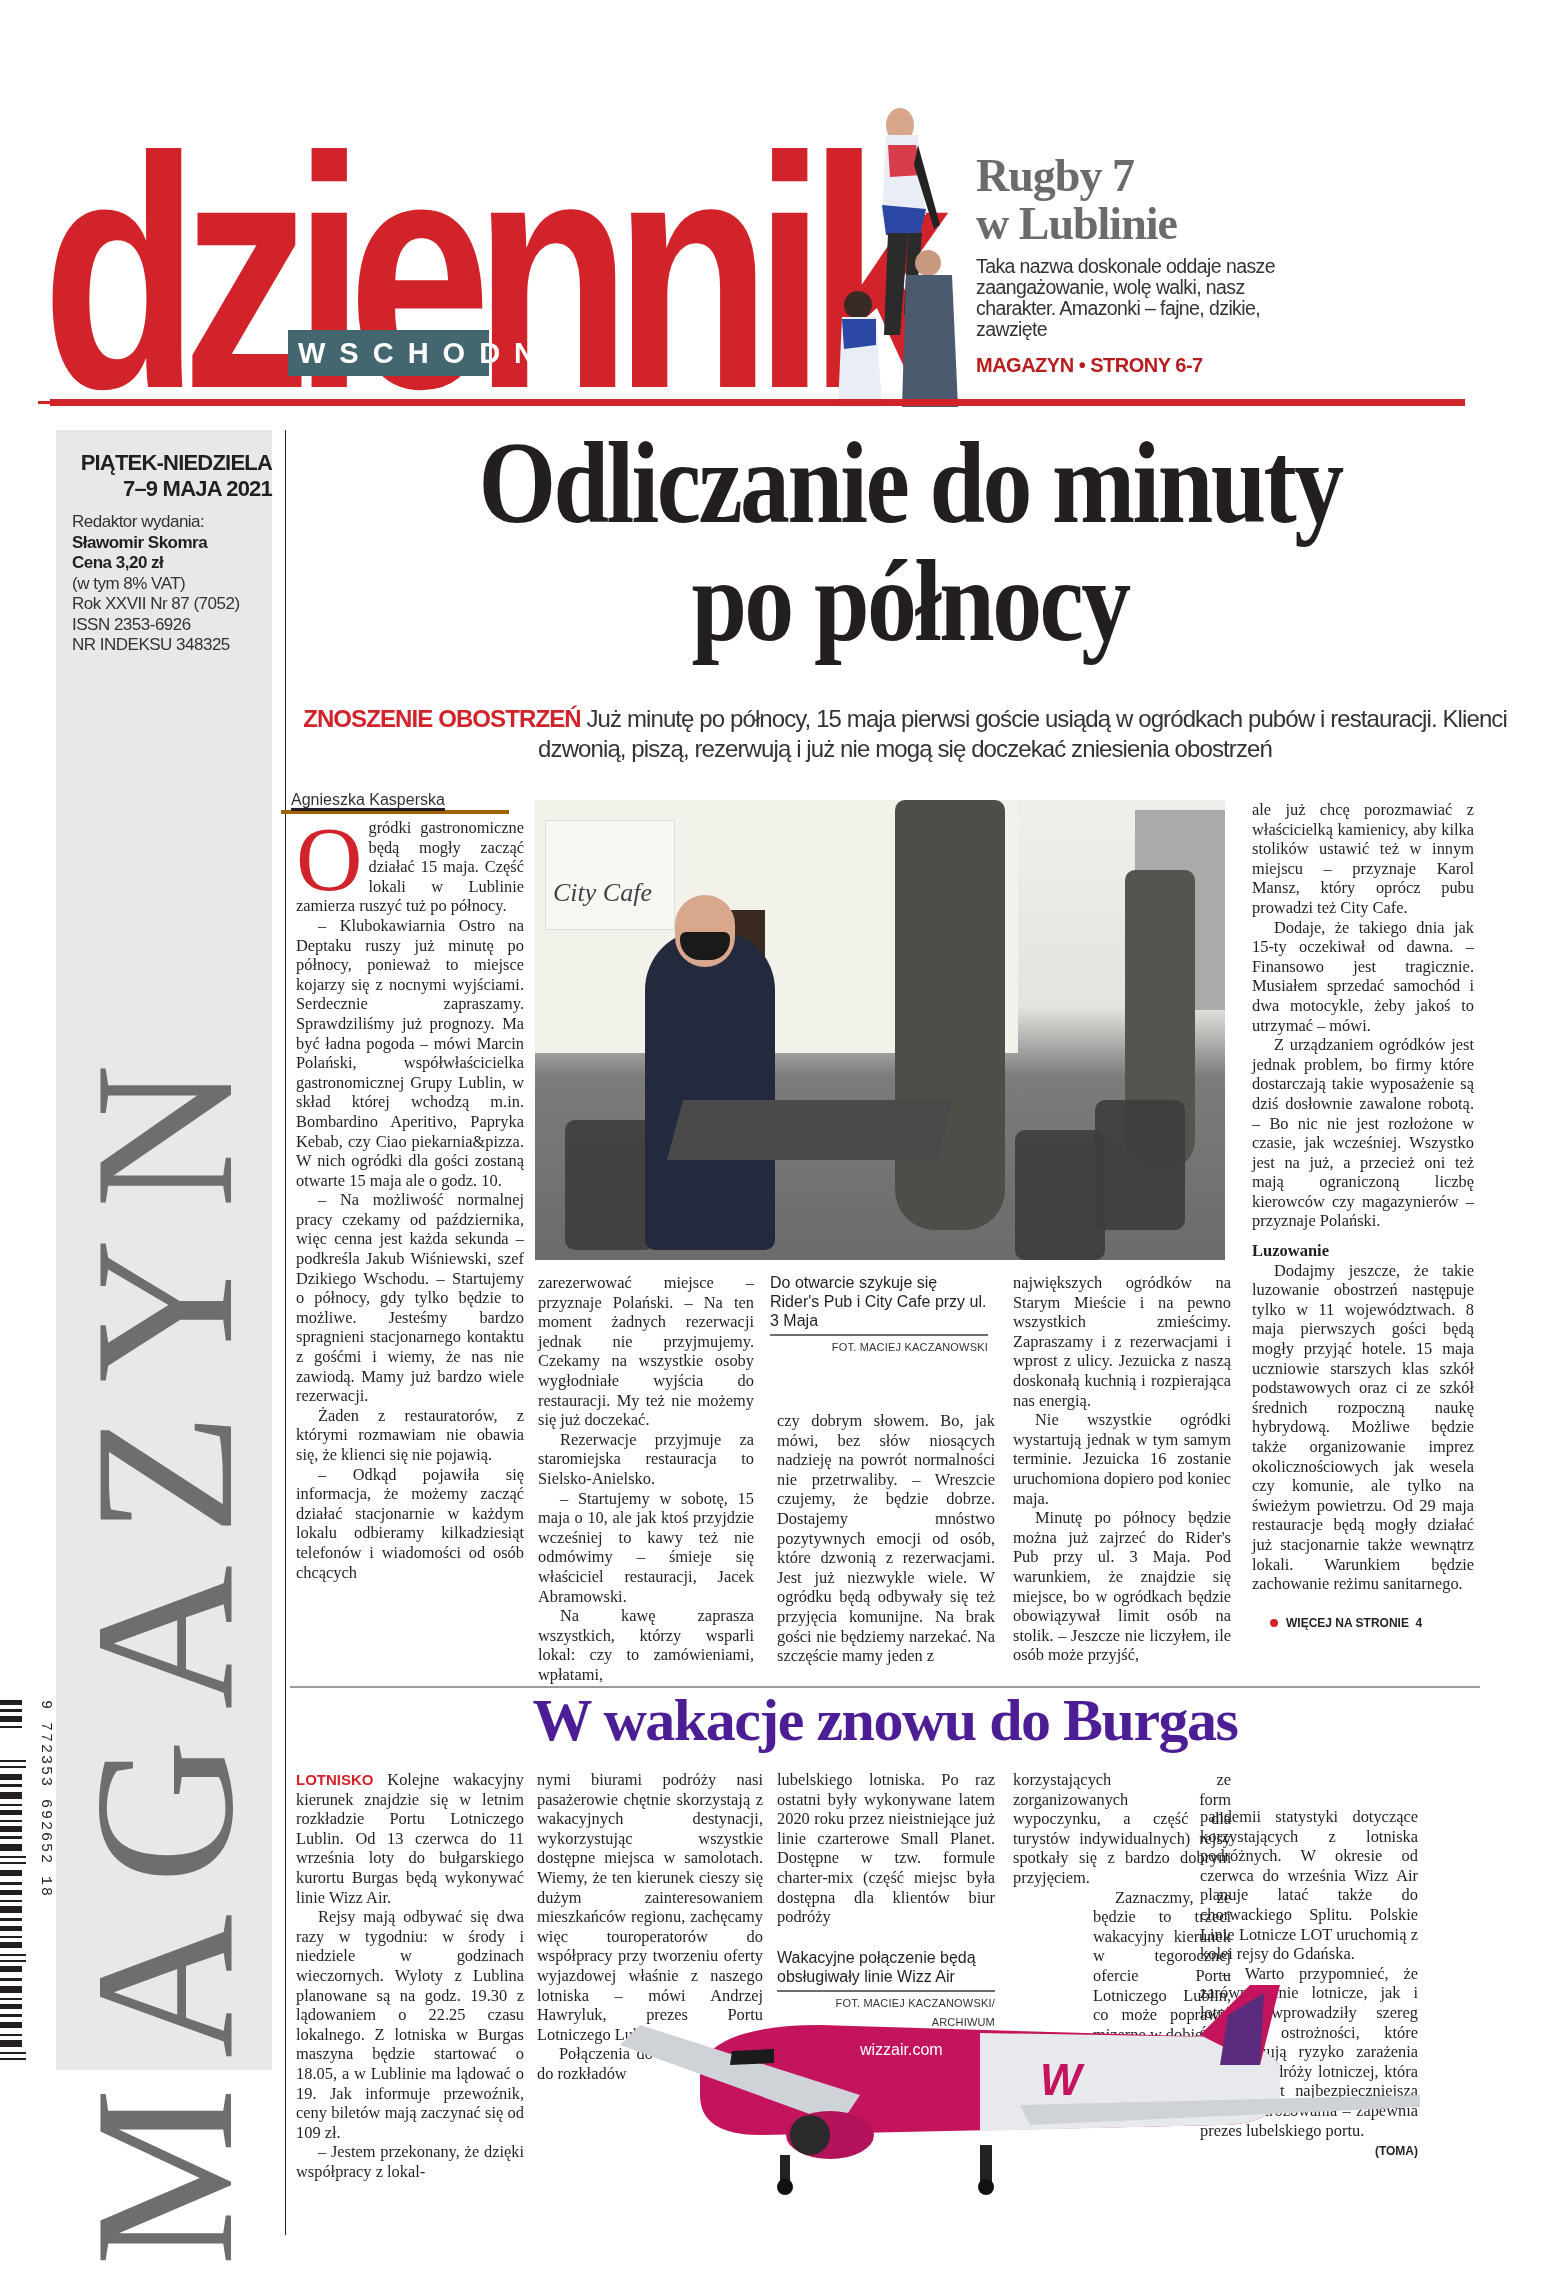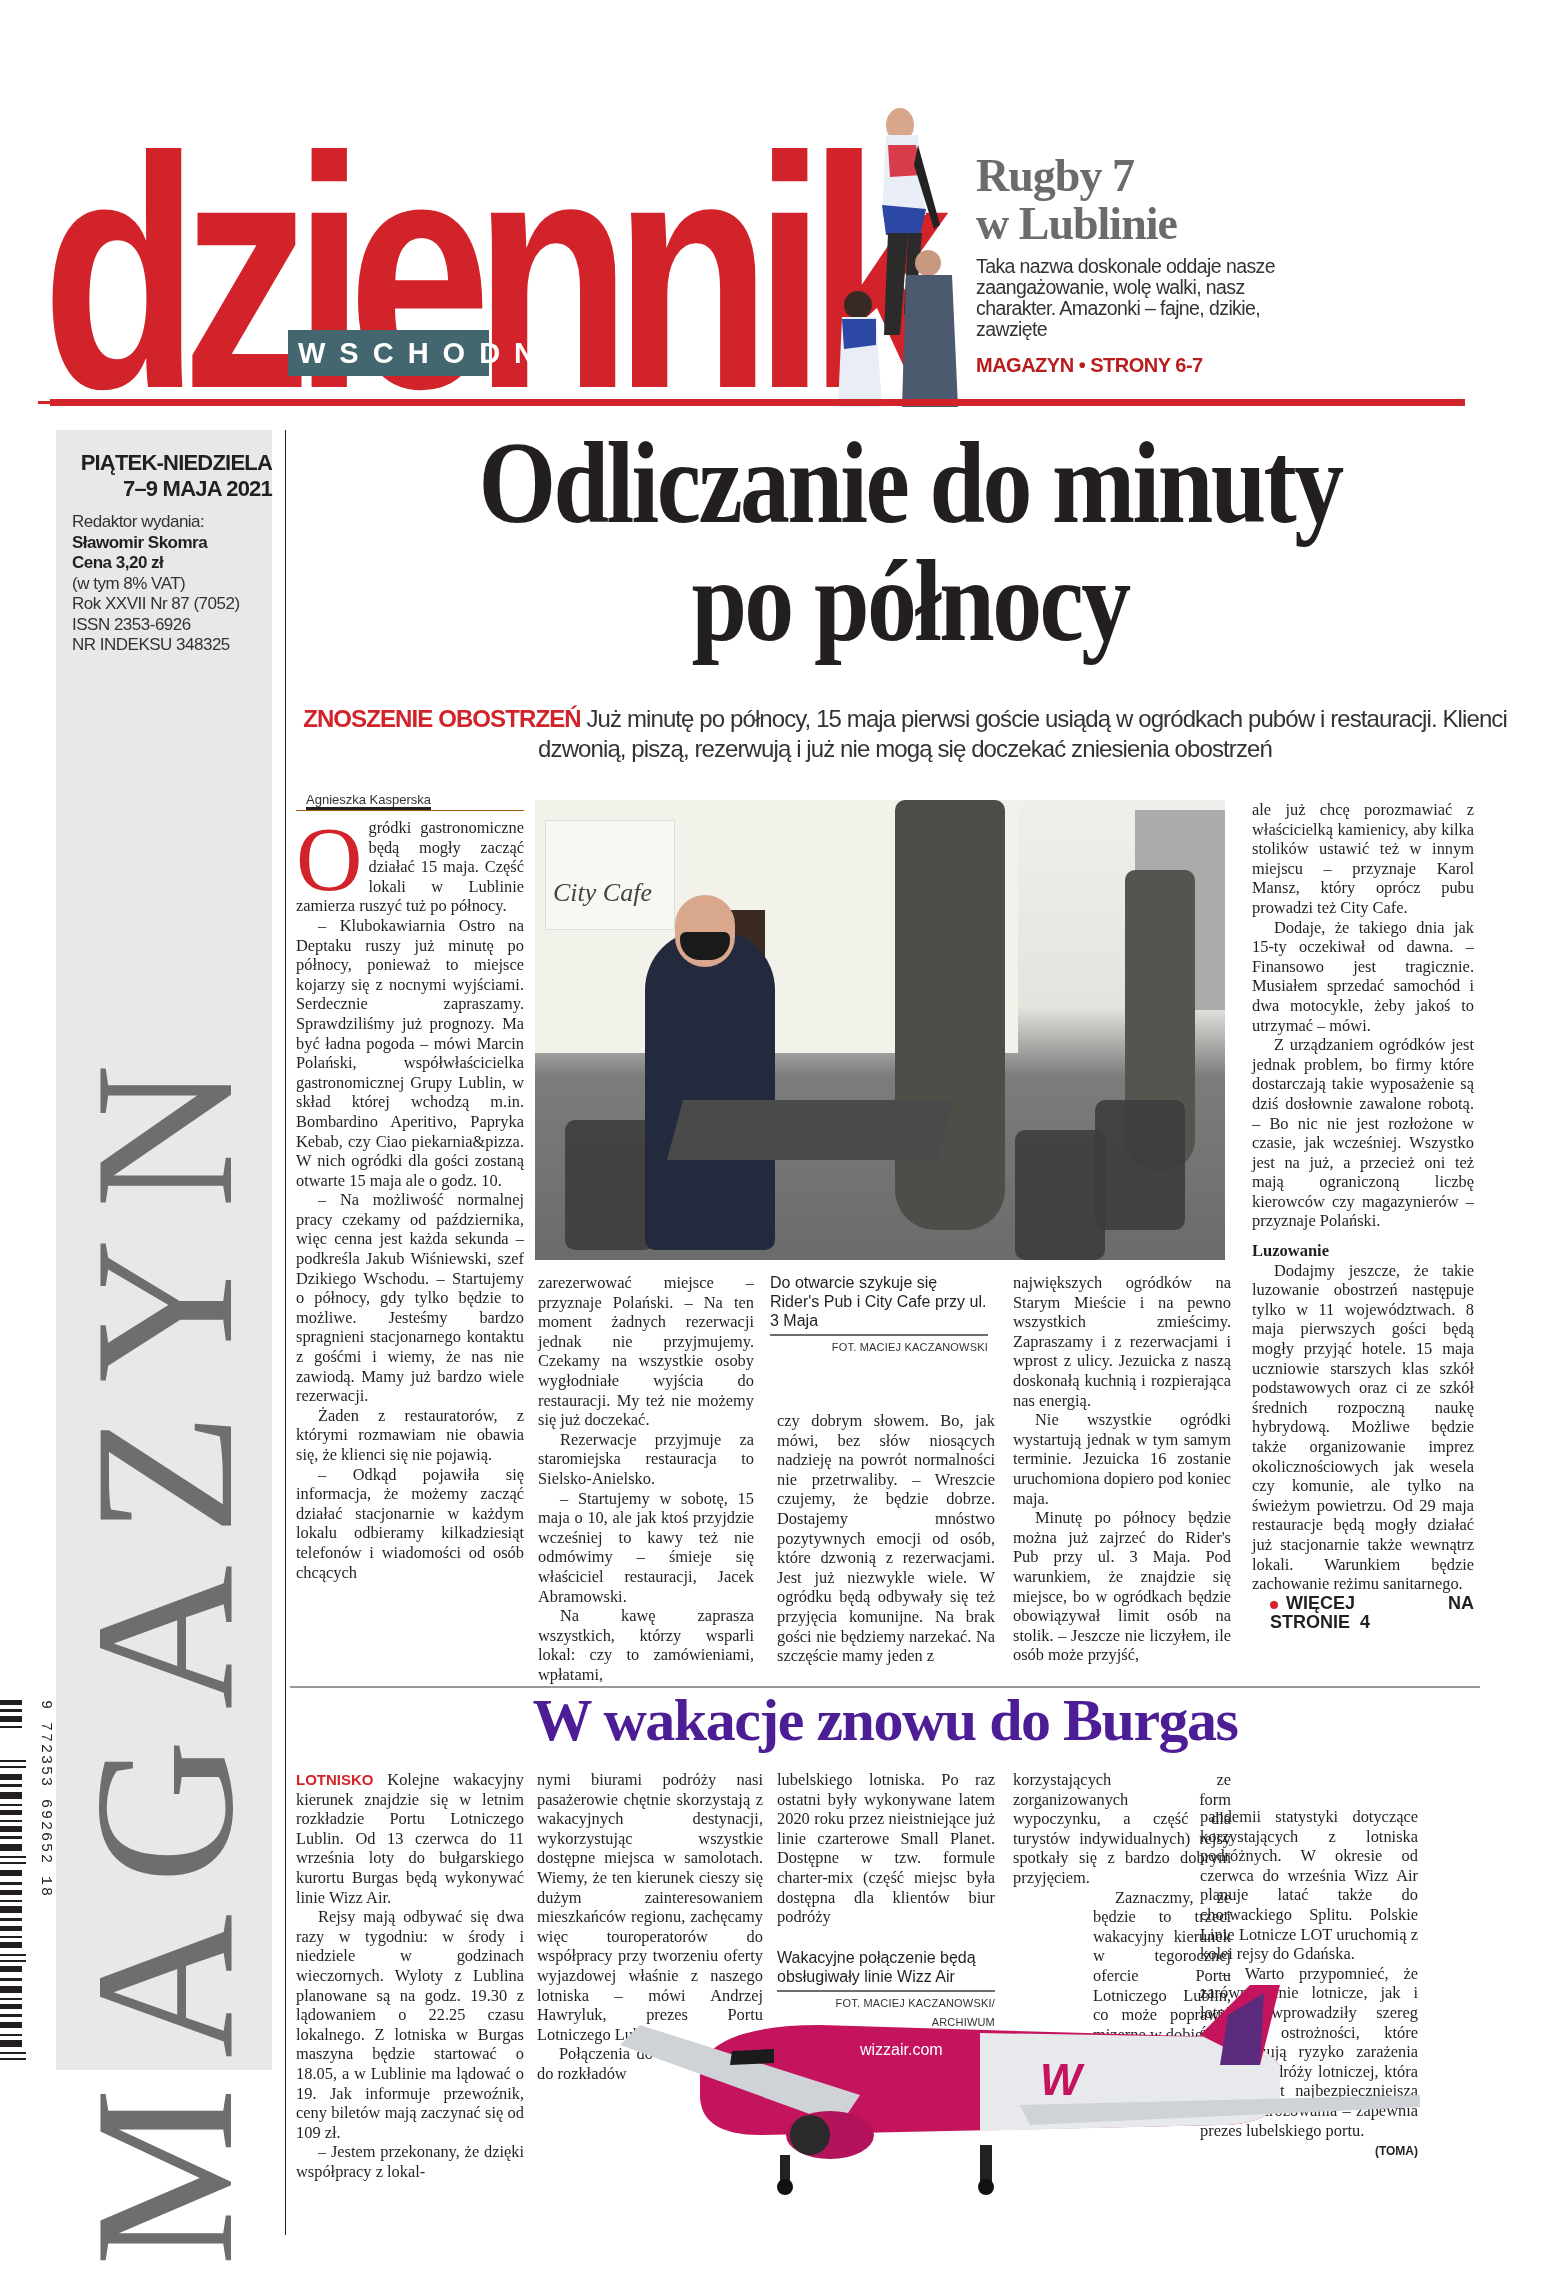--- a/index.html
+++ b/index.html
@@ -78,23 +78,23 @@
     font-family: "Liberation Sans", sans-serif; font-size: 24px; line-height: 30px;
     letter-spacing: -0.9px; color: #333;
   }
   .lead .kicker { color: #d2232a; font-weight: 700; }
 
   
   .col { position: absolute; font-family: "Liberation Serif", serif; font-size: 16.4px; line-height: 19.6px; color: #231f20; text-align: justify; hyphens: manual; }
   .col p { text-indent: 22px; }
   .col p.noindent { text-indent: 0; }
   .byline {
-    position: absolute; left: 296px; top: 790px; width: 228px;
-    font-family: "Liberation Sans", sans-serif; font-size: 13px; color: #333;
-    border-bottom: 1px solid #a16207; padding-left: 10px; line-height: 20px;
+    position: absolute; left: 281px; top: 790px; width: 228px;
+    font-family: "Liberation Sans", sans-serif; font-size: 16px; color: #333;
+    border-bottom: 4px solid #a16207; padding-left: 10px; line-height: 20px;
   }
   .byline span { border-bottom: 3px solid #231f20; }
   .dropcap { float: left; font-family: "Liberation Serif", serif; font-size: 92px; line-height: 70px; color: #d2232a; margin: 6px 6px 0 0; }
 
   .photo {
     position: absolute; left: 535px; top: 800px; width: 690px; height: 460px;
     background: linear-gradient(180deg, #eef0ec 0%, #e3e4de 45%, #7b7d7c 60%, #6a6b6a 100%);
     overflow: hidden;
   }
   .photo .wall { position: absolute; left: 0; top: 0; width: 70%; height: 55%; background: #f2f1ea; }
@@ -112,22 +112,22 @@
 
   .caption {
     position: absolute; left: 770px; top: 1273px; width: 218px;
     font-family: "Liberation Sans", sans-serif; font-size: 16px; line-height: 19px; color: #231f20;
   }
   .caption-rule { border-top: 2px solid #6d6e70; margin-top: 4px; }
   .photo-credit { text-align: right; font-size: 11px; color: #333; margin-top: 2px; letter-spacing: 0.2px; }
 
   .sub-head { font-family: "Liberation Serif", serif; font-weight: 700; font-size: 16.5px; margin-top: 10px; }
   .more {
-    font-family: "Liberation Sans", sans-serif; font-weight: 700; font-size: 18px; color: #231f20;
-    margin-top: 0; padding-left: 18px;
+    font-family: "Liberation Sans", sans-serif; font-weight: 700; font-size: 12px; color: #231f20;
+    margin-top: 20px; padding-left: 18px;
   }
   .more .dot { display: inline-block; width: 8px; height: 8px; border-radius: 50%; background: #d2232a; margin-right: 8px; }
 
   .section-rule { position: absolute; left: 290px; top: 1686px; width: 1190px; height: 2px; background: #9a9a9a; }
 
   
   .headline2 {
     position: absolute; left: 290px; top: 1684px; width: 1190px; text-align: center;
     font-family: "Liberation Serif", serif; font-weight: 700; font-size: 60px; line-height: 72px;
     letter-spacing: -1.5px; color: #4c1d95;

